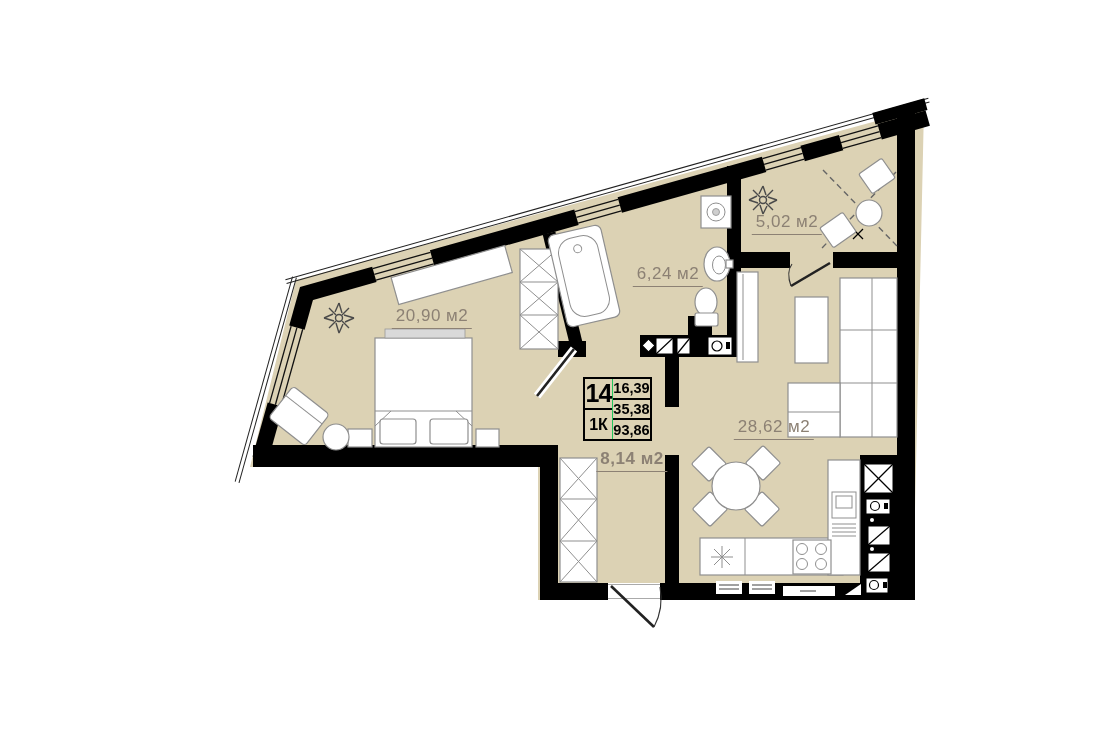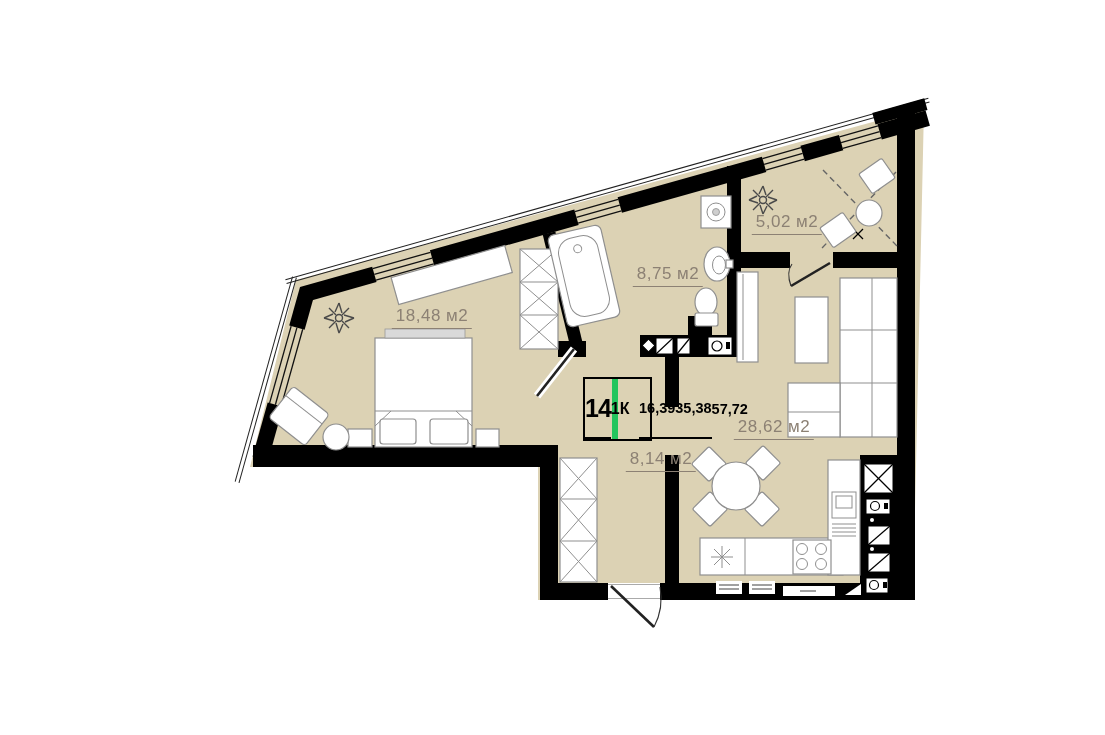--- a/index.html
+++ b/index.html
@@ -16,25 +16,25 @@
   .symln{stroke:#000;stroke-width:1.2;fill:none;}
   .dash{stroke:#666;stroke-width:1.4;fill:none;stroke-dasharray:6 4;}
   .leaf{stroke:#222;stroke-width:2.6;fill:none;}
   .arc{stroke:#333;stroke-width:1.1;fill:none;}
   .plant{stroke:#4a4a4a;stroke-width:1.4;fill:none;}
   .area-label{position:absolute;transform:translateX(-50%);color:var(--area-text,#8c8174);
       font-size:17px;letter-spacing:.5px;white-space:nowrap;
       border-bottom:1.6px solid var(--area-text,#8c8174);padding:0 4px 2px 4px;}
   #info-box{position:absolute;left:583px;top:377px;width:69px;height:64px;
       border:2.2px solid #000;box-sizing:border-box;display:flex;color:#000;}
-  #info-left{width:27px;border-right:6px solid #22c55e;display:flex;}
+  #info-left{width:27px;border-right:1px solid #22c55e;display:flex;flex-direction:column;}
   #info-left .cell{flex:1;display:flex;align-items:center;justify-content:center;font-weight:700;}
   #info-left .cell.top{border-bottom:2px solid #000;font-size:25px;letter-spacing:-1px;}
   #info-left .cell.bot{font-size:16px;}
-  #info-right{flex:1;display:flex;flex-direction:row;margin-left:21px;}
+  #info-right{flex:1;display:flex;flex-direction:column;}
   #info-right .cell{flex:1;display:flex;align-items:center;justify-content:center;
       font-size:14.5px;font-weight:700;border-bottom:2px solid #000;}
   #info-right .cell:last-child{border-bottom:none;}
 </style>
 </head>
 <body>
 
 <div id="stage">
 
 <svg id="plan-svg" width="1105" height="735" viewBox="0 0 1105 735">
@@ -296,31 +296,31 @@
 
   <g>
     <rect x="608" y="583" width="52" height="17" fill="#fff"></rect>
     <line x1="608" y1="584.5" x2="660" y2="584.5" stroke="#aaa" stroke-width="1"></line>
     <line x1="608" y1="598.5" x2="660" y2="598.5" stroke="#aaa" stroke-width="1"></line>
     <line class="leaf" x1="611" y1="586" x2="654" y2="627"></line>
     <path class="arc" d="M654,627 Q664,608 660,587"></path>
   </g>
 </svg>
 
-  <div class="area-label" style="left:432px;top:306px;">18,48 м2</div>
-  <div class="area-label" style="left:668px;top:264px;">8,75 м2</div>
+  <div class="area-label" style="left:432px;top:306px;">20,90 м2</div>
+  <div class="area-label" style="left:668px;top:264px;">6,24 м2</div>
   <div class="area-label" style="left:787px;top:192px;margin-top:20px;">5,02 м2</div>
   <div class="area-label" style="left:774px;top:417px;">28,62 м2</div>
-  <div class="area-label" style="left:661px;top:449px;">8,14 м2</div>
+  <div class="area-label" style="left:632px;top:449px;font-weight:bold;">8,14 м2</div>
 
   <div id="info-box">
     <div id="info-left">
       <div class="cell top">14</div>
       <div class="cell bot">1К</div>
     </div>
     <div id="info-right">
       <div class="cell">16,39</div>
       <div class="cell">35,38</div>
-      <div class="cell">57,72</div>
+      <div class="cell">93,86</div>
     </div>
   </div>
 
 </div>
 
 </body></html>

